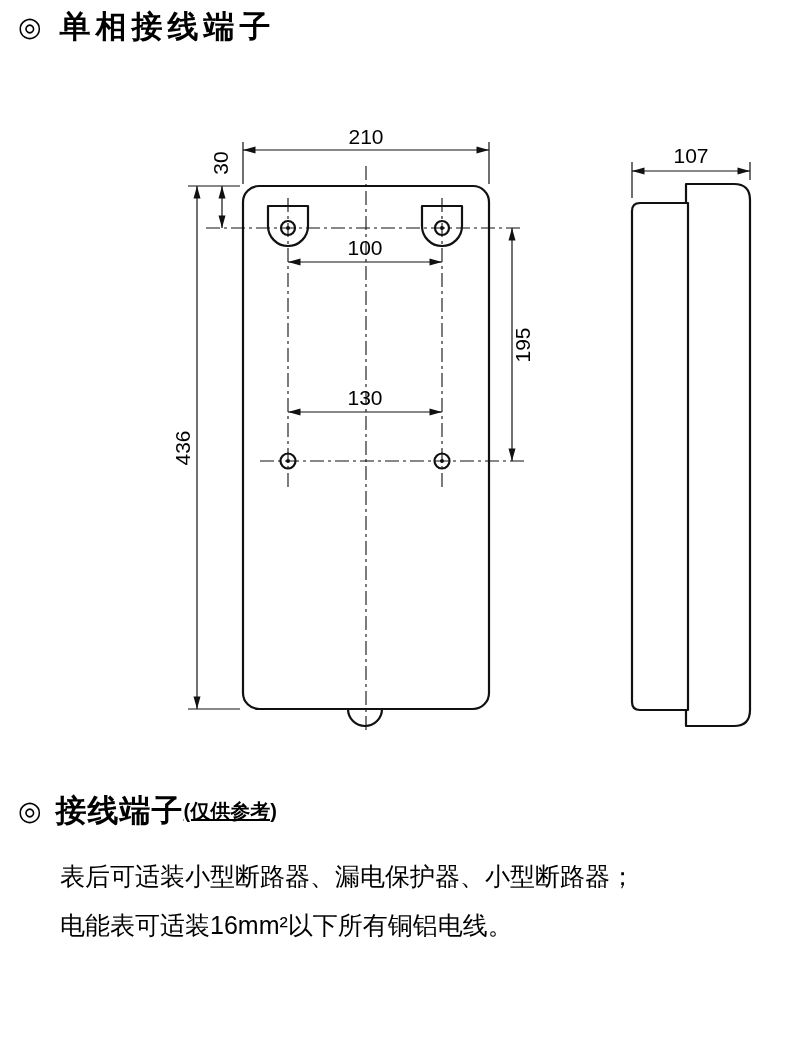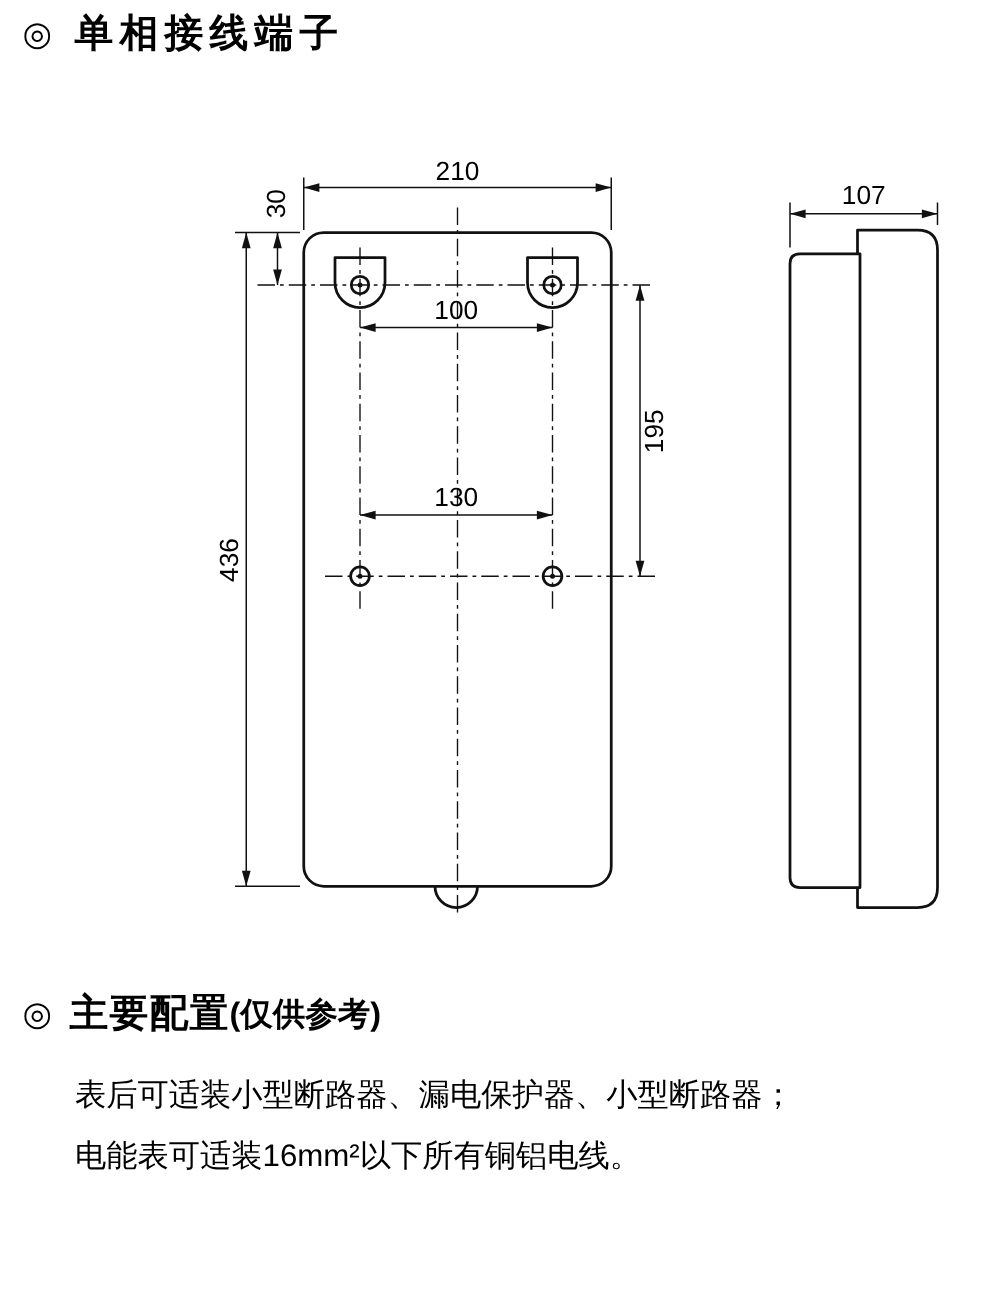--- a/index.html
+++ b/index.html
@@ -20,21 +20,21 @@
     white-space:nowrap;
   }
   .heading .bullet{
     font-size:27px;
     font-weight:normal;
     margin-right:13px;
     line-height:1;
   }
   .h1{left:18px;top:6px;font-size:31px;letter-spacing:5px;}
   .h2{left:18px;top:790px;font-size:31px;letter-spacing:1px;}
-  .h2 .subtitle{font-size:26px;letter-spacing:0;}
+  .h2 .subtitle{font-size:20px;letter-spacing:0;text-decoration:underline;}
   .notes{
     position:absolute;
     left:60px;top:852px;
     font-size:25px;
     line-height:49px;
     color:#000;
   }
   .notes p{margin:0;white-space:nowrap;}
   svg.drawing{position:absolute;left:0;top:120px;}
   .outline{fill:none;stroke:#111;stroke-width:2.2;stroke-linejoin:round;}
@@ -127,21 +127,21 @@
 
       <g>
         <line class="thin" x1="632" y1="171" x2="750" y2="171" marker-start="url(#arr)" marker-end="url(#arr)"></line>
         <text class="dimtext" x="691" y="163" text-anchor="middle">107</text>
       </g>
     </g>
   </svg>
 
   <div class="heading h2">
     <span class="bullet">◎</span>
-    <span>主要配置</span>
+    <span>接线端子</span>
       <span class="subtitle">(仅供参考)</span>
   </div>
 
   <div class="notes">
     <p>表后可适装小型断路器、漏电保护器、小型断路器；</p>
     <p>电能表可适装16mm²以下所有铜铝电线。</p>
   </div>
 
 </div>
 

